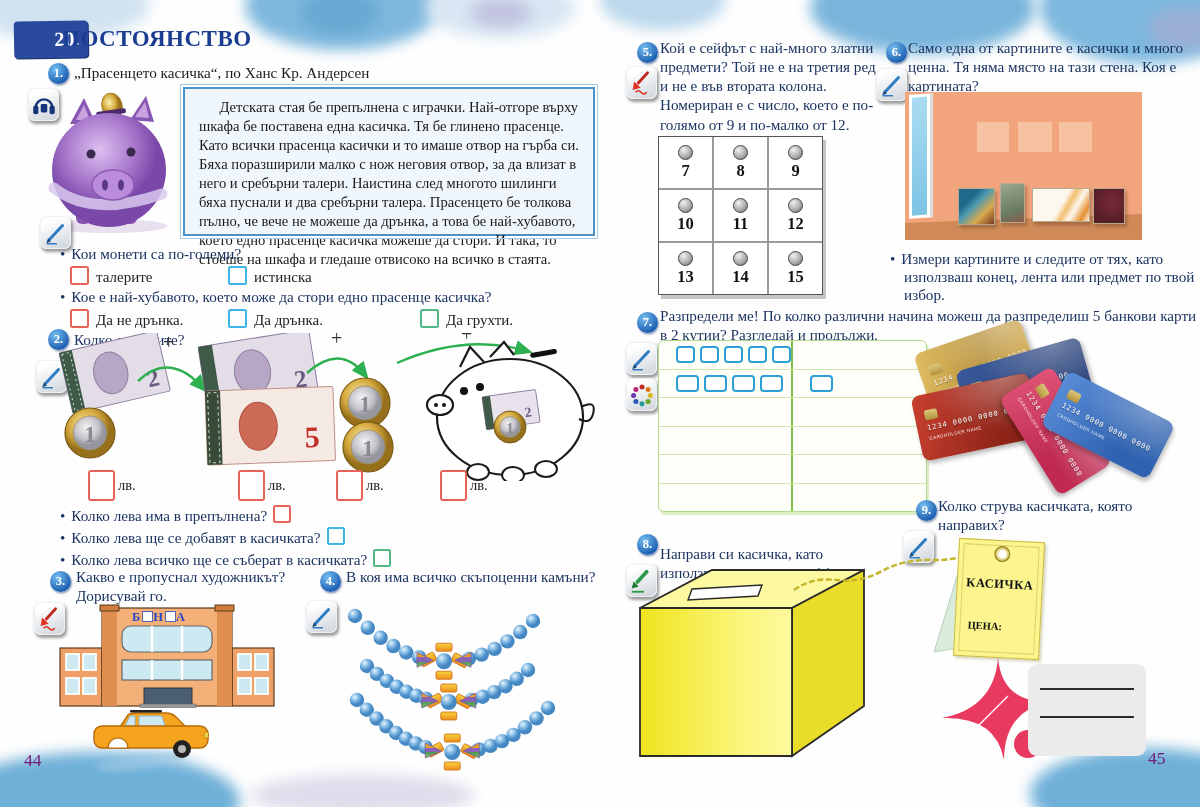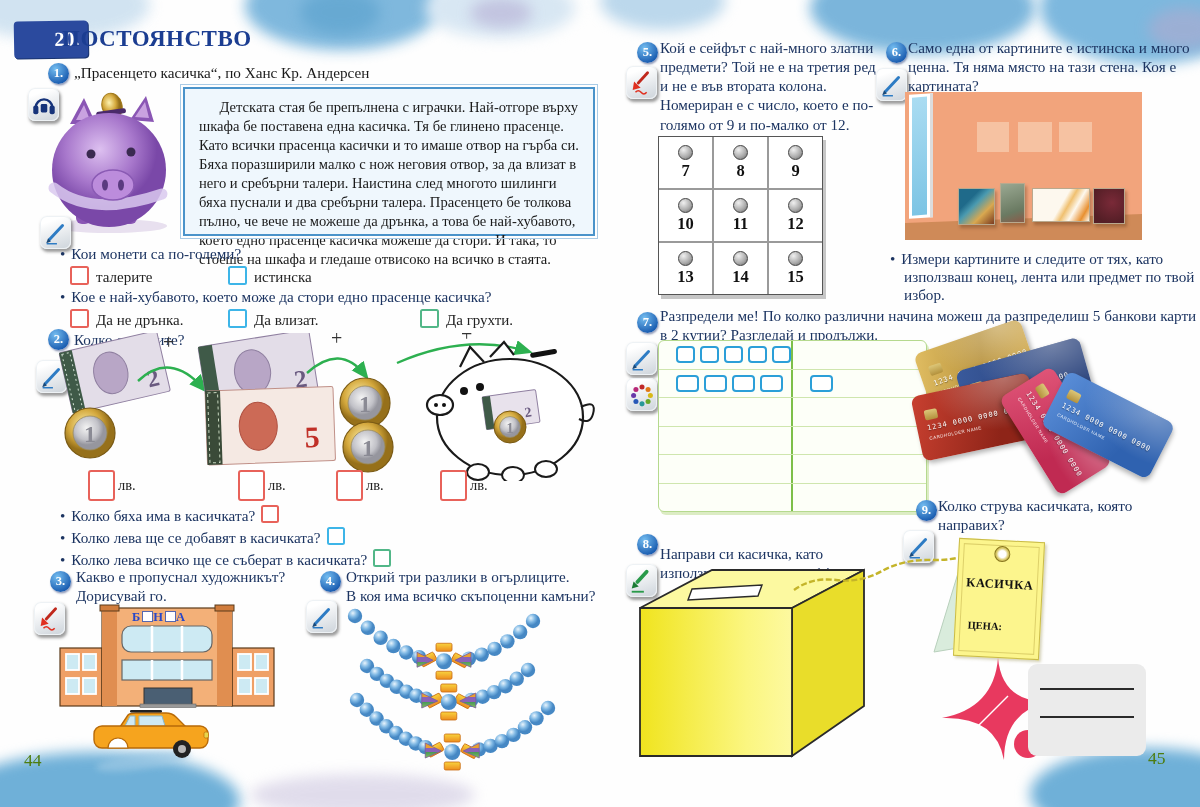--- a/index.html
+++ b/index.html
@@ -29,21 +29,21 @@
   .checkbox{display:inline-block;width:15px;height:15px;border-radius:2.5px;background:#fff;
     border:2.2px solid #888;vertical-align:-3px;margin-right:7px;}
   .cb-red{border-color:#e8625a;}  .cb-blue{border-color:#3db5e8;}  .cb-green{border-color:#52b788;}
   .mini-box{display:inline-block;width:14px;height:14px;border-radius:2.5px;background:#fff;
     border:2.2px solid #888;vertical-align:-2px;margin-left:6px;}
   .mb-red{border-color:#e8625a;} .mb-blue{border-color:#3db5e8;} .mb-green{border-color:#52b788;}
   .bullet-line{font-size:15.2px;color:#1c3461;}
   .bull{color:#1c3461;margin-right:6px;}
   .ans-box{position:absolute;width:23px;height:27px;border:2.4px solid #e8625a;border-radius:3px;background:#fff;}
   .ans-unit{position:absolute;font-size:14.5px;color:#222;}
-  .page-num{font-size:17.5px;color:#4d7c0f;}
+  .page-num{font-size:17.5px;color:#701a75;}
   
   .safe-grid{display:grid;grid-template-columns:repeat(3,53px);grid-auto-rows:51px;gap:2px;
     background:#9a9a9a;border:1.6px solid #555;box-shadow:3px 4px 0 rgba(130,130,130,.45);}
   .safe-cell{background:#fff;display:flex;flex-direction:column;align-items:center;justify-content:center;gap:1px;}
   .dial{width:13px;height:13px;border-radius:50%;border:1.2px solid #444;
     background:radial-gradient(circle at 35% 30%,#f0f0f0,#a8a8a8 60%,#606060);}
   .num{font-weight:bold;font-size:16.5px;color:#111;}
   
   .room{overflow:hidden;background:#f2a47c;}
   .room-floor{position:absolute;left:0;bottom:0;width:100%;height:26px;background:#cf8a58;
@@ -200,21 +200,21 @@
     <span class="checkbox cb-red"></span><span class="opt-label">талерите</span>
   </div>
   <div class="abs" style="left:228px;top:266px">
     <span class="checkbox cb-blue"></span><span class="opt-label">истинска</span>
   </div>
   <div class="abs bullet-line" style="left:60px;top:288px"><span class="bull">•</span><span>Кое е най-хубавото, което може да стори едно прасенце касичка?</span></div>
   <div class="abs" style="left:70px;top:309px">
     <span class="checkbox cb-red"></span><span class="opt-label">Да не дрънка.</span>
   </div>
   <div class="abs" style="left:228px;top:309px">
-    <span class="checkbox cb-blue"></span><span class="opt-label">Да влизат.</span>
+    <span class="checkbox cb-blue"></span><span class="opt-label">Да дрънка.</span>
   </div>
   <div class="abs" style="left:420px;top:309px">
     <span class="checkbox cb-green"></span><span class="opt-label">Да грухти.</span>
   </div>
 
   <div class="abs task-circle" style="left:48px;top:329px">2.</div>
   <div class="abs task-text" style="left:74px;top:330px">Колко са парите?</div>
   <div class="abs tile" style="left:36px;top:360px">
     <svg width="28" height="28" viewBox="0 0 30 30">
       <line x1="8" y1="22" x2="22" y2="7" stroke="#2e7cc4" stroke-width="3.2" stroke-linecap="round"></line>
@@ -296,21 +296,21 @@
 
   <div class="ans-box" style="left:88px;top:470px"></div>
   <div class="ans-unit" style="left:118px;top:477px">лв.</div>
   <div class="ans-box" style="left:238px;top:470px"></div>
   <div class="ans-unit" style="left:268px;top:477px">лв.</div>
   <div class="ans-box" style="left:336px;top:470px"></div>
   <div class="ans-unit" style="left:366px;top:477px">лв.</div>
   <div class="ans-box" style="left:440px;top:470px"></div>
   <div class="ans-unit" style="left:470px;top:477px">лв.</div>
 
-  <div class="abs bullet-line" style="left:60px;top:505px"><span class="bull">•</span><span>Колко бяха има в касичката?</span><span class="mini-box mb-red"></span></div>
+  <div class="abs bullet-line" style="left:60px;top:505px"><span class="bull">•</span><span>Колко лева има в препълнена?</span><span class="mini-box mb-red"></span></div>
   <div class="abs bullet-line" style="left:60px;top:527px"><span class="bull">•</span><span>Колко лева ще се добавят в касичката?</span><span class="mini-box mb-blue"></span></div>
   <div class="abs bullet-line" style="left:60px;top:549px"><span class="bull">•</span><span>Колко лева всичко ще се съберат в касичката?</span><span class="mini-box mb-green"></span></div>
 
   <div class="abs task-circle" style="left:50px;top:571px">3.</div>
   <div class="abs task-text" style="left:76px;top:567px">
     <div>Какво е пропуснал художникът?</div>
       <div>Дорисувай го.</div>
   </div>
   <div class="abs tile" style="left:34px;top:602px">
     <svg width="28" height="28" viewBox="0 0 30 30">
@@ -358,21 +358,20 @@
     <rect x="40" y="0" width="32" height="2.6" rx="1.3" fill="#222"></rect>
     <rect x="4" y="16" width="114" height="22" rx="8" fill="#f6a41e" stroke="#b86a08" stroke-width="1.4"></rect>
     <path d="M18,38 a10,10 0 0 1 20,0 Z" fill="#fff" stroke="#b86a08" stroke-width="1.2"></path>
     <circle cx="92" cy="39" r="9" fill="#222"></circle>
     <circle cx="92" cy="39" r="4" fill="#b8b8b8"></circle>
     <rect x="114" y="22" width="4.5" height="6" rx="1.5" fill="#e8d44a" stroke="#b86a08" stroke-width=".7"></rect>
   </svg>
 
   <div class="abs task-circle" style="left:320px;top:571px">4.</div>
   <div class="abs task-text" style="left:346px;top:567px;width:260px">
-    <div>Открий три разлики в огърлиците.</div>
       <div>В коя има всичко скъпоценни камъни?</div>
   </div>
   <div class="abs tile" style="left:306px;top:600px">
     <svg width="28" height="28" viewBox="0 0 30 30">
       <line x1="8" y1="22" x2="22" y2="7" stroke="#2e7cc4" stroke-width="3.2" stroke-linecap="round"></line>
       <polygon points="4.5,26 9.5,24 6.5,20.5" fill="#1a4a7a"></polygon>
       <line x1="5" y1="26.5" x2="16" y2="26.5" stroke="#2e7cc4" stroke-width="1.6"></line>
     </svg>
   </div>
   <svg class="abs" style="left:330px;top:606px" width="265" height="172" viewBox="0 0 265 172">
@@ -490,21 +489,21 @@
         <span class="dial"></span>
         <span class="num">14</span>
       </div>
     <div class="safe-cell">
         <span class="dial"></span>
         <span class="num">15</span>
       </div>
   </div>
 
   <div class="abs task-circle" style="left:886px;top:42px">6.</div>
-  <div class="abs task-text" style="left:908px;top:38px;width:288px">Само една от картините е истинска и много ценна. Тя няма място на тази стена. Коя е картината?</div>
+  <div class="abs task-text" style="left:908px;top:38px;width:288px">Само една от картините е касички и много ценна. Тя няма място на тази стена. Коя е картината?</div>
   <div class="abs tile" style="left:876px;top:68px">
     <svg width="28" height="28" viewBox="0 0 30 30">
       <line x1="8" y1="22" x2="22" y2="7" stroke="#2e7cc4" stroke-width="3.2" stroke-linecap="round"></line>
       <polygon points="4.5,26 9.5,24 6.5,20.5" fill="#1a4a7a"></polygon>
       <line x1="5" y1="26.5" x2="16" y2="26.5" stroke="#2e7cc4" stroke-width="1.6"></line>
     </svg>
   </div>
 
   <div class="abs room" style="left:905px;top:92px;width:237px;height:148px">
     <div class="room-floor"></div>

